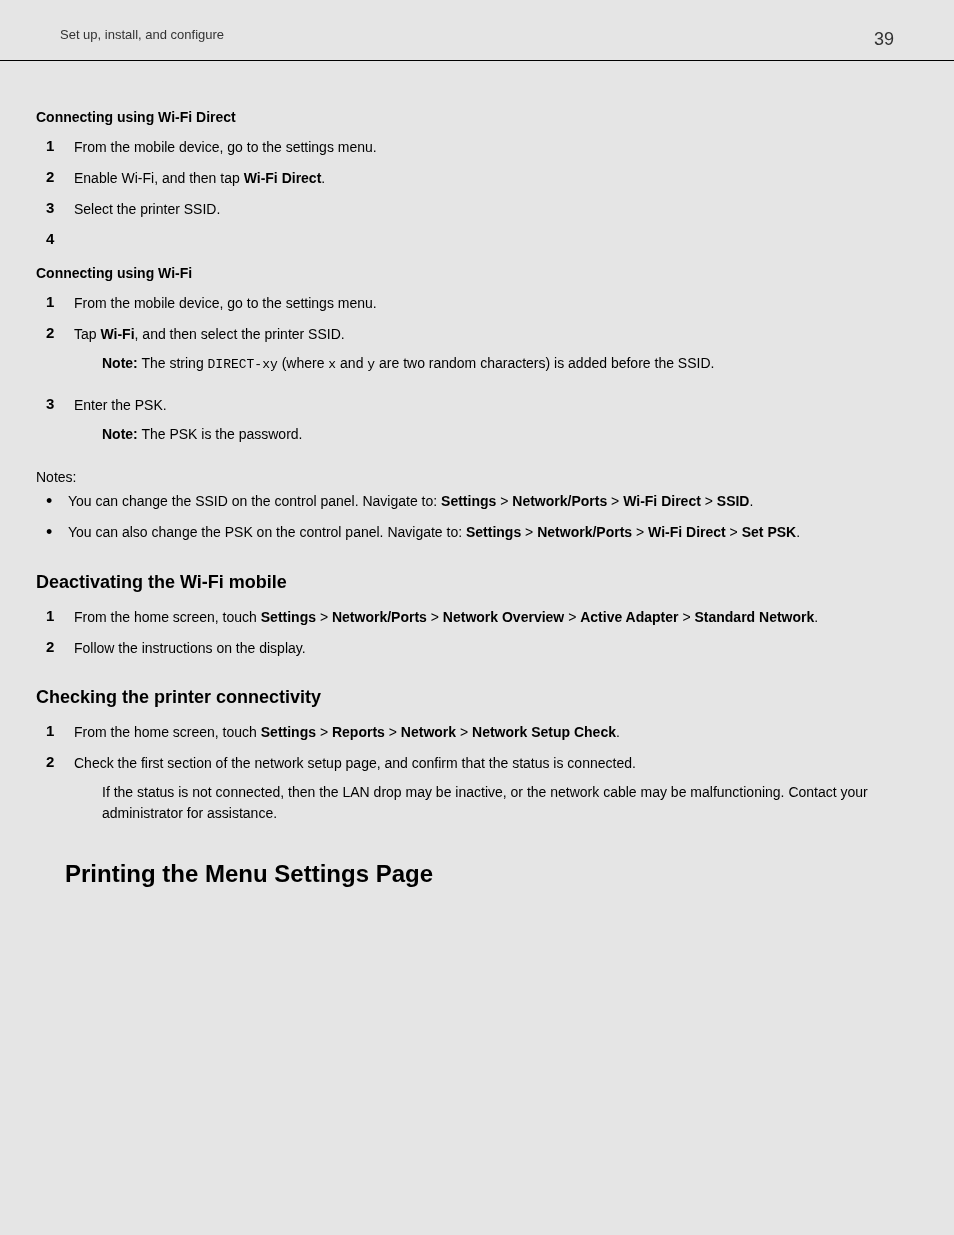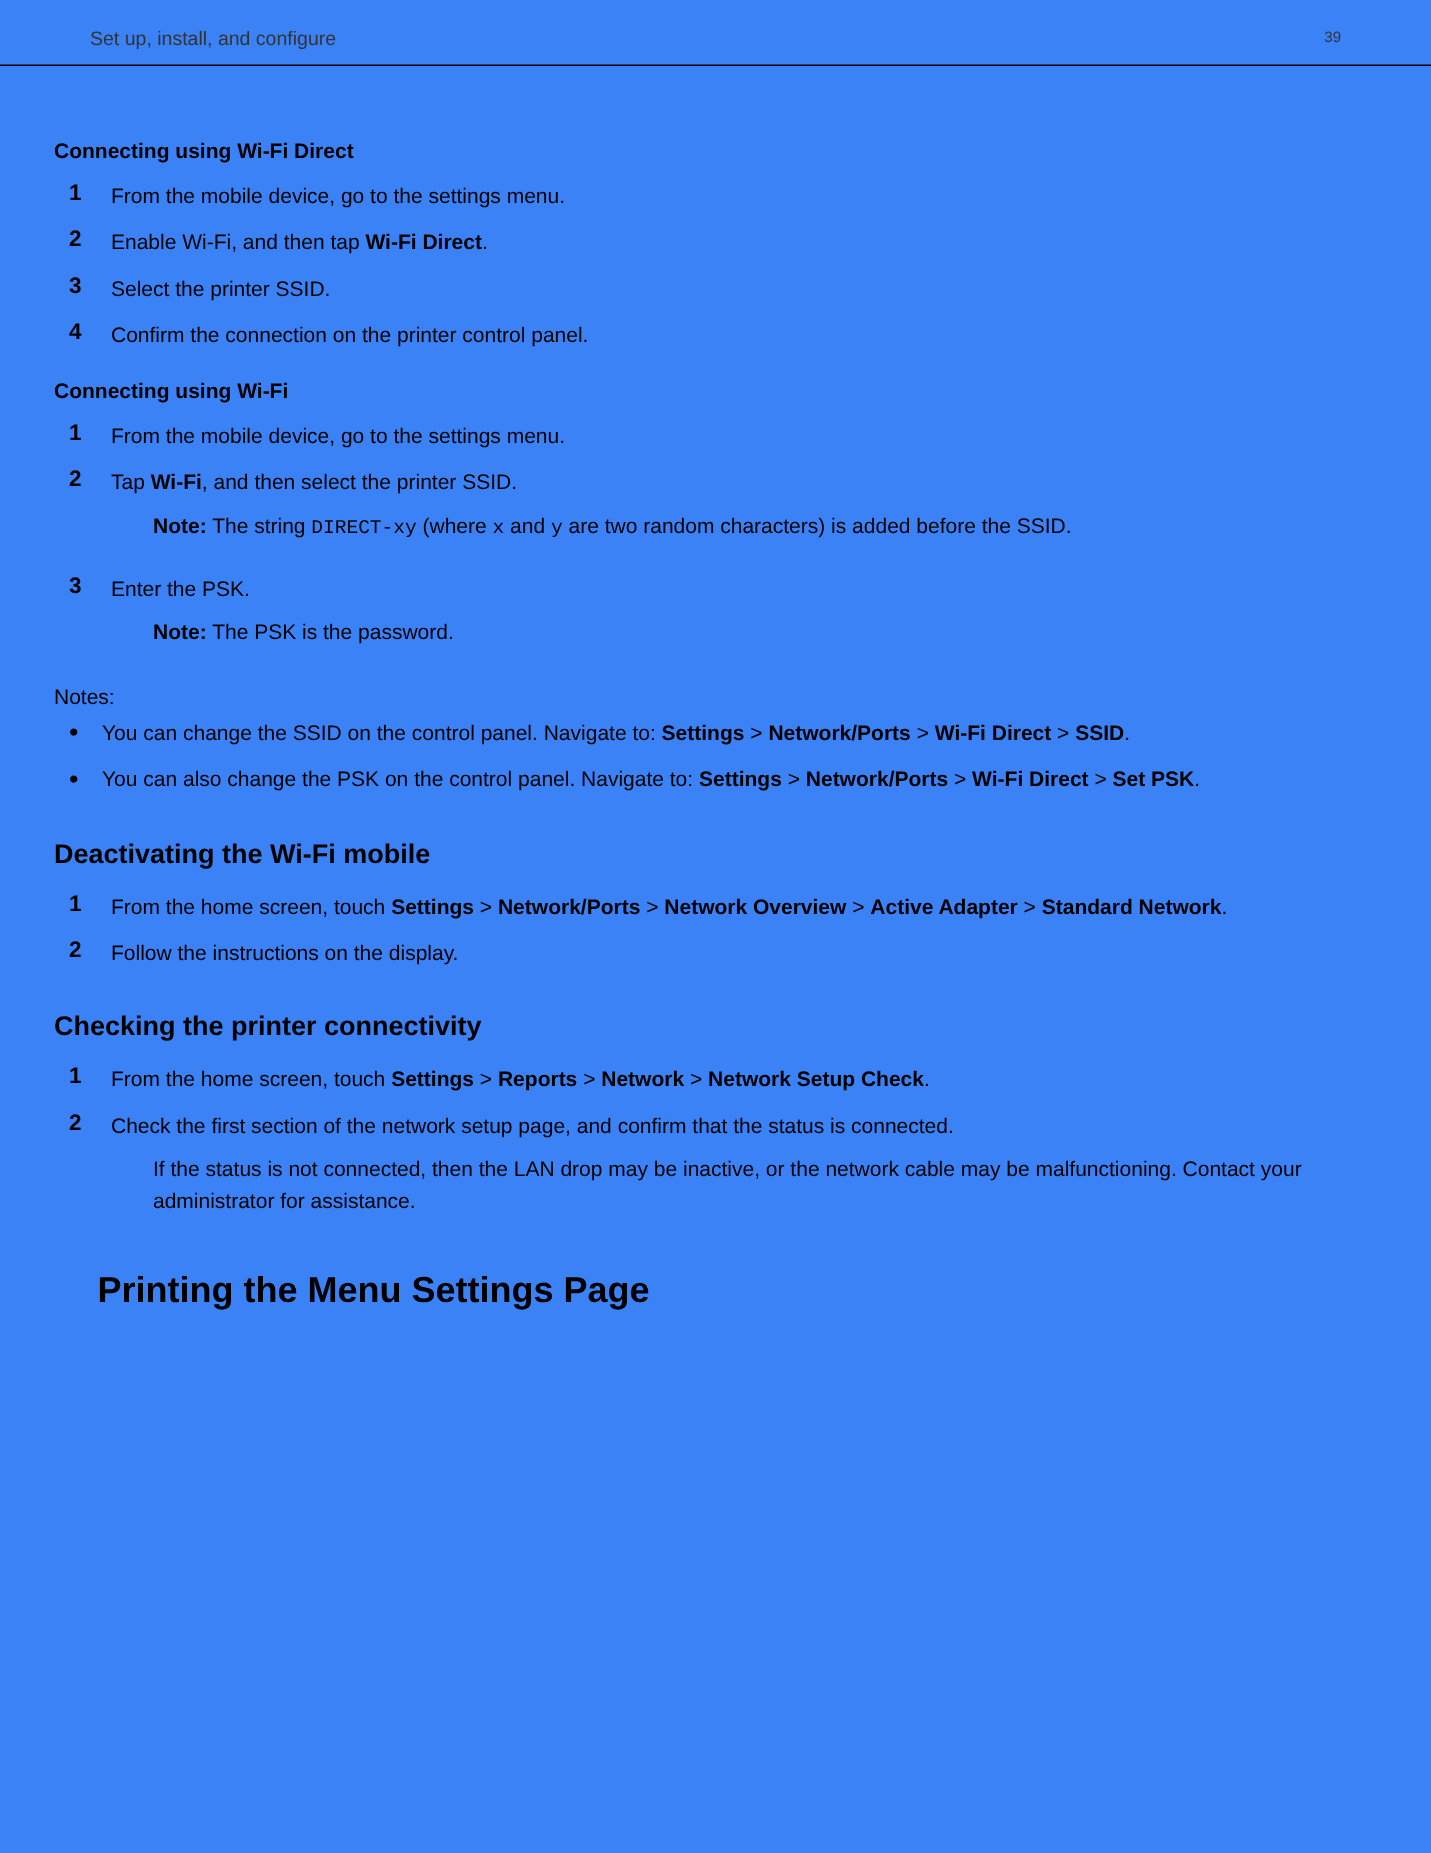--- a/index.html
+++ b/index.html
@@ -14,40 +14,41 @@
       font-size: 14px;
       color: #000000;
       width: 954px;
       min-height: 1235px;
     }
 
     .page {
       width: 954px;
       min-height: 1235px;
       padding: 0;
-      background: #3b82f6;
+      background: #e5e5e5;
     }
 
     .header {
       display: flex;
       justify-content: space-between;
       align-items: center;
       padding: 18px 60px 10px 60px;
       border-bottom: 1px solid #000;
       margin-bottom: 0;
     }
 
     .header-title {
       font-size: 13px;
       color: #333;
     }
 
     .header-page {
-      font-size: 10px;
+      font-size: 18px;
       color: #333;
+      margin-top: 11px;
     }
 
     .content {
       padding: 30px 60px 40px 36px;
     }
 
     .section-heading-bold {
       font-weight: bold;
       font-size: 14px;
       margin-bottom: 12px;
@@ -175,21 +176,20 @@
         <li>
           <span class="list-num">2</span>
           <span class="list-content">Enable Wi-Fi, and then tap <b>Wi-Fi Direct</b>.</span>
         </li>
         <li>
           <span class="list-num">3</span>
           <span class="list-content">Select the printer SSID.</span>
         </li>
         <li>
           <span class="list-num">4</span>
-          <span class="list-content">Confirm the connection on the printer control panel.</span>
         </li>
       </ol>
     </div>
 
     <div>
       <div class="section-heading-bold">Connecting using Wi-Fi</div>
       <ol class="ordered-list">
         <li>
           <span class="list-num">1</span>
           <span class="list-content">From the mobile device, go to the settings menu.</span>

